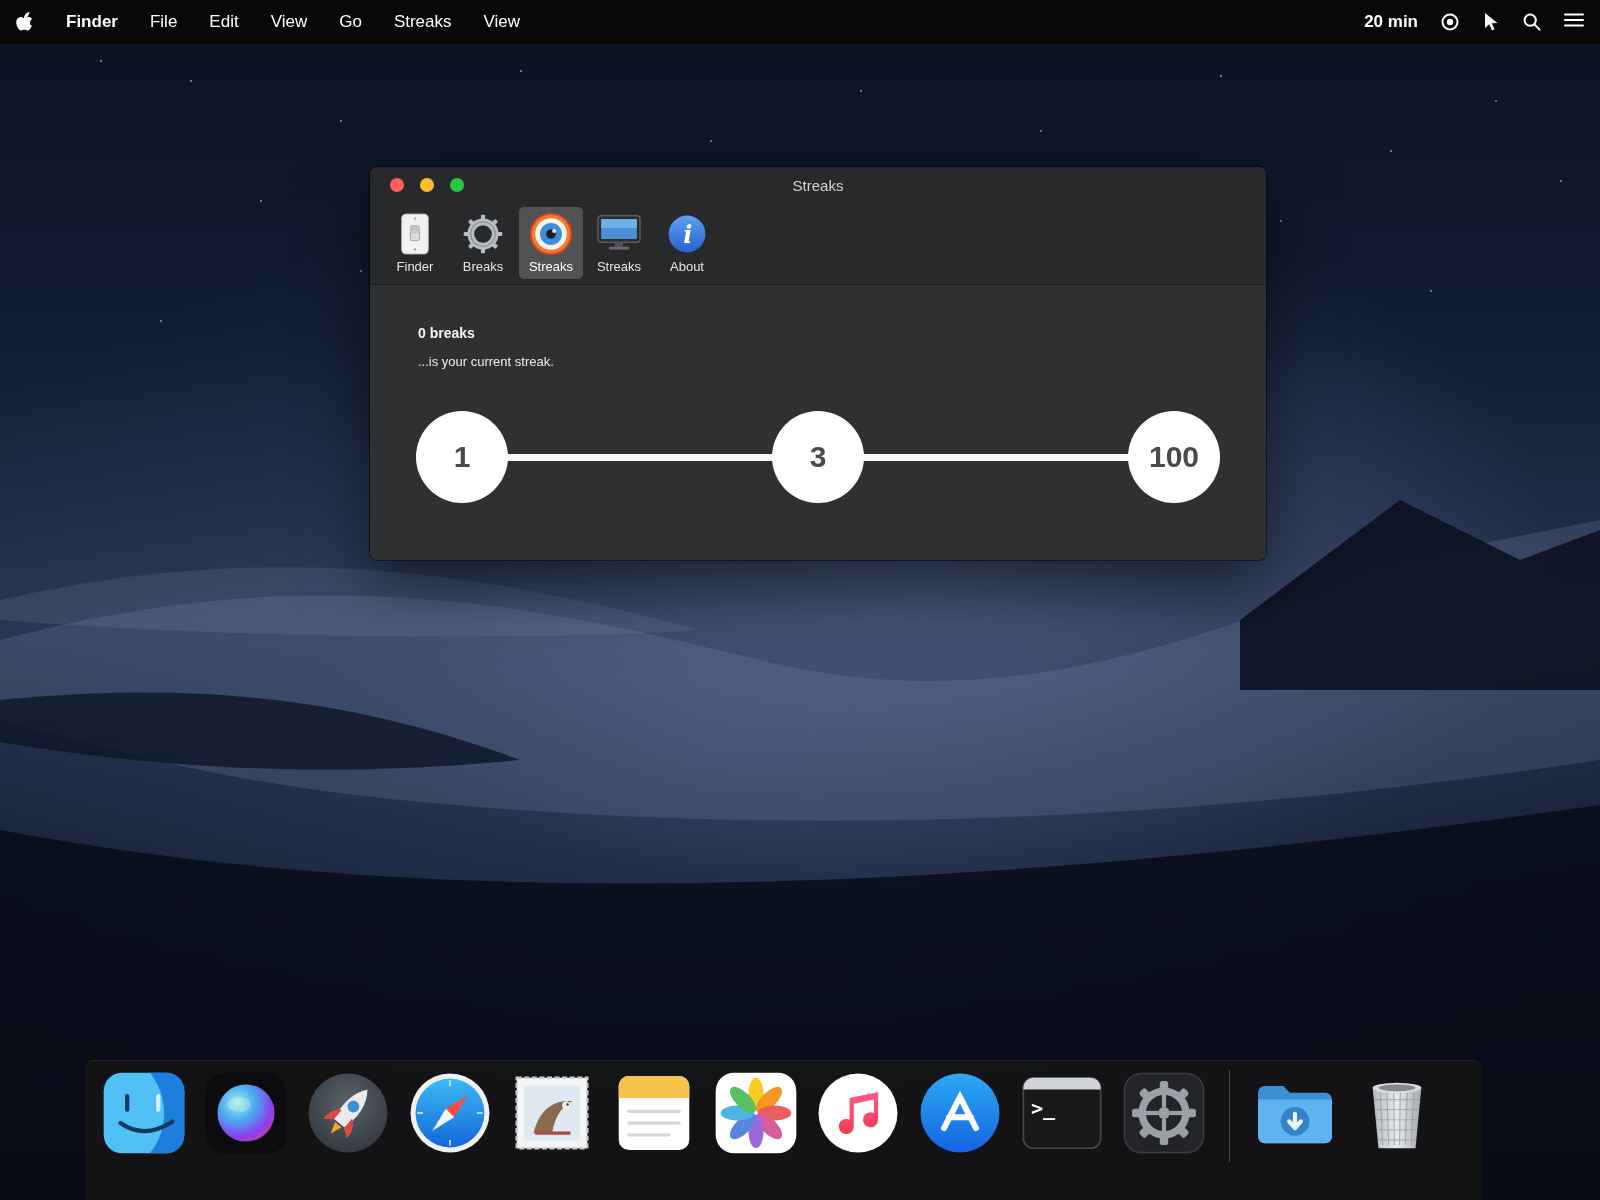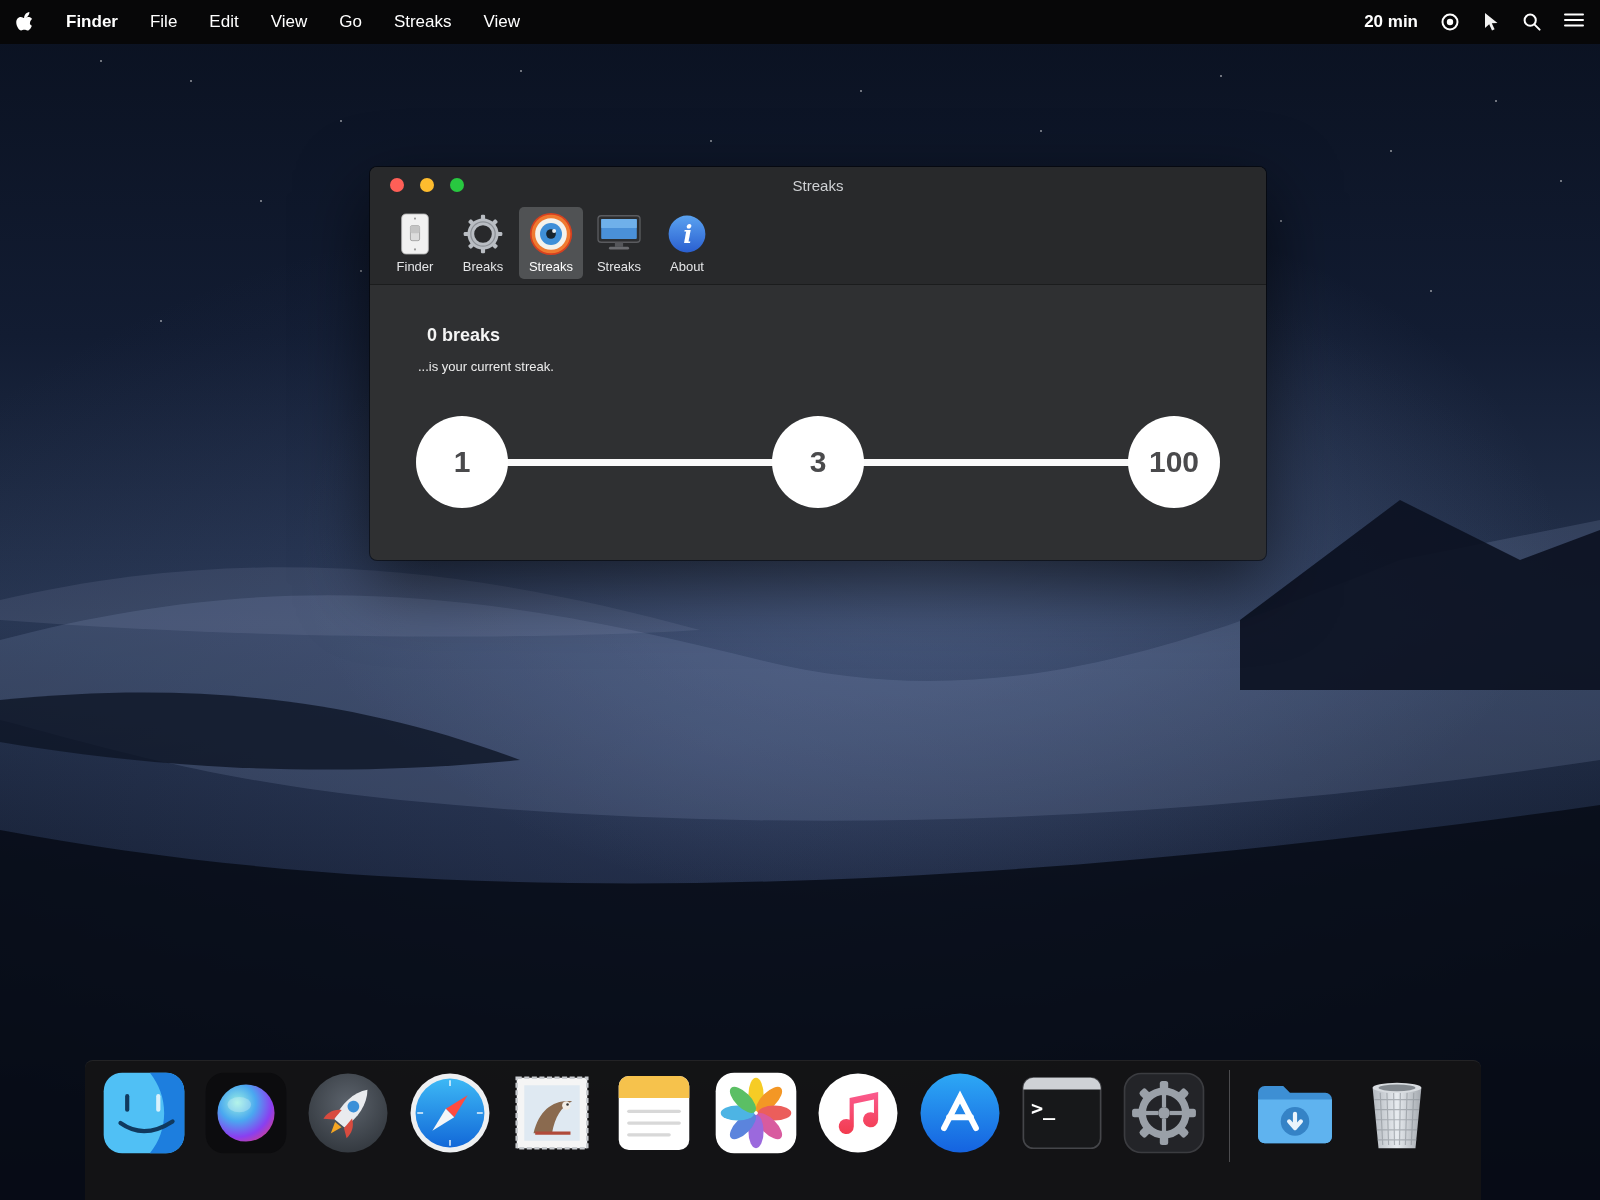--- a/index.html
+++ b/index.html
@@ -40,21 +40,21 @@
   .win-title{ position:absolute; left:0; right:0; text-align:center; color:#cfd1d4; font-size:15px; }
 
   .toolbar{ height:82px; background:#28292b; border-bottom:1px solid #1b1c1d; display:flex; align-items:flex-start;
     padding:4px 0 0 13px; gap:4px; }
   .tool-item{ display:flex; flex-direction:column; align-items:center; gap:2px; padding:4px 9px 5px; border-radius:5px;
     color:#e4e5e7; font-size:13px; }
   .tool-item.selected{ background:#505254; color:#ffffff; }
   .tool-icon{ height:46px; min-width:46px; display:flex; align-items:center; justify-content:center; }
 
   .content{ padding:40px 46px 0; }
-  .headline{ color:#f5f5f5; font-weight:bold; font-size:18px; margin-left:11px; }
+  .headline{ color:#f5f5f5; font-weight:bold; font-size:14px; margin-left:2px; }
   .caption{ color:#ececec; font-size:13px; margin-top:13px; margin-left:2px; }
 
   .milestones{ position:relative; margin-top:42px; display:flex; justify-content:space-between; align-items:center; }
   .track{ position:absolute; left:46px; right:46px; top:50%; height:7px; margin-top:-3px; background:#fafafa; border-radius:3px; }
   .milestone{ position:relative; z-index:2; width:92px; height:92px; border-radius:50%; background:#ffffff;
     display:flex; align-items:center; justify-content:center; color:#4a4a4c; font-size:30px; font-weight:bold; }
 
   
   .dock{ position:absolute; left:85px; top:1060px; width:1396px; height:150px; background:rgba(20,20,22,0.93);
     border-radius:8px 8px 0 0; border-top:1px solid rgba(255,255,255,0.07); display:flex; align-items:flex-start;

